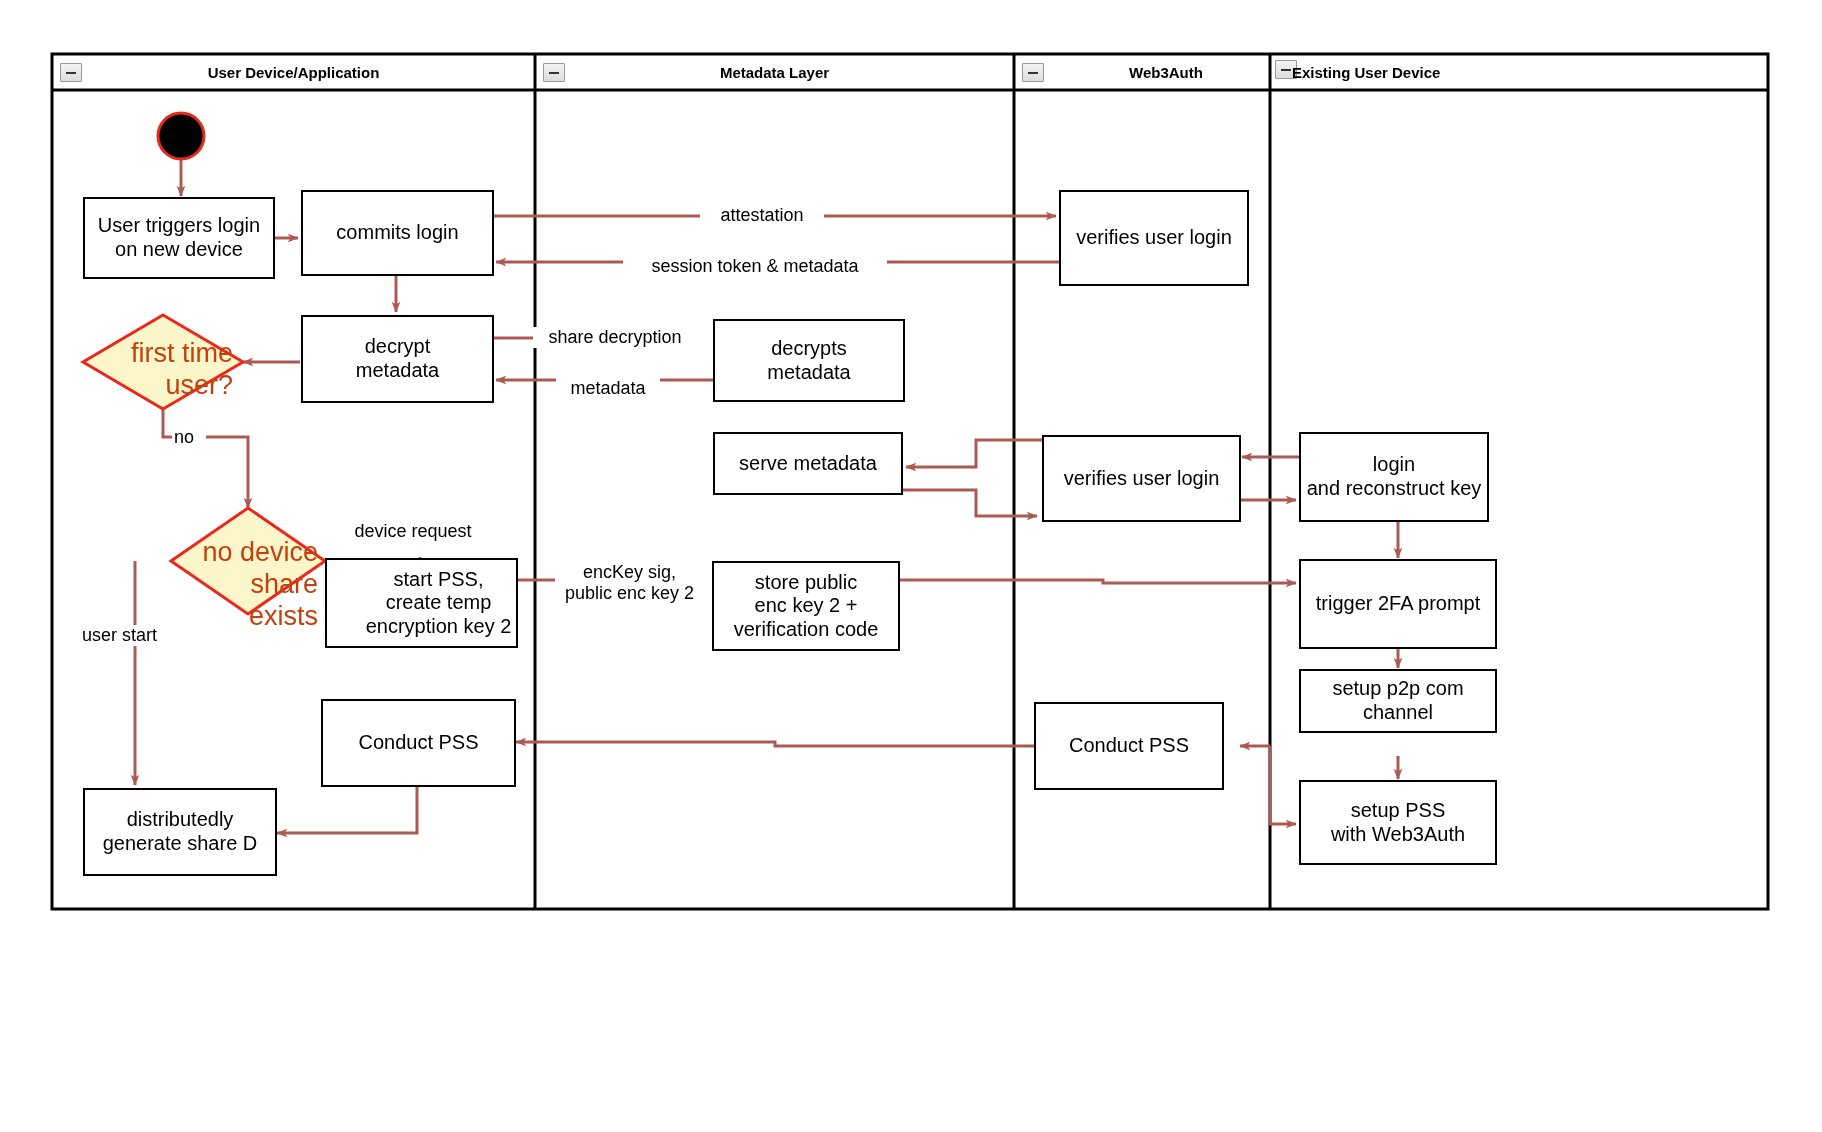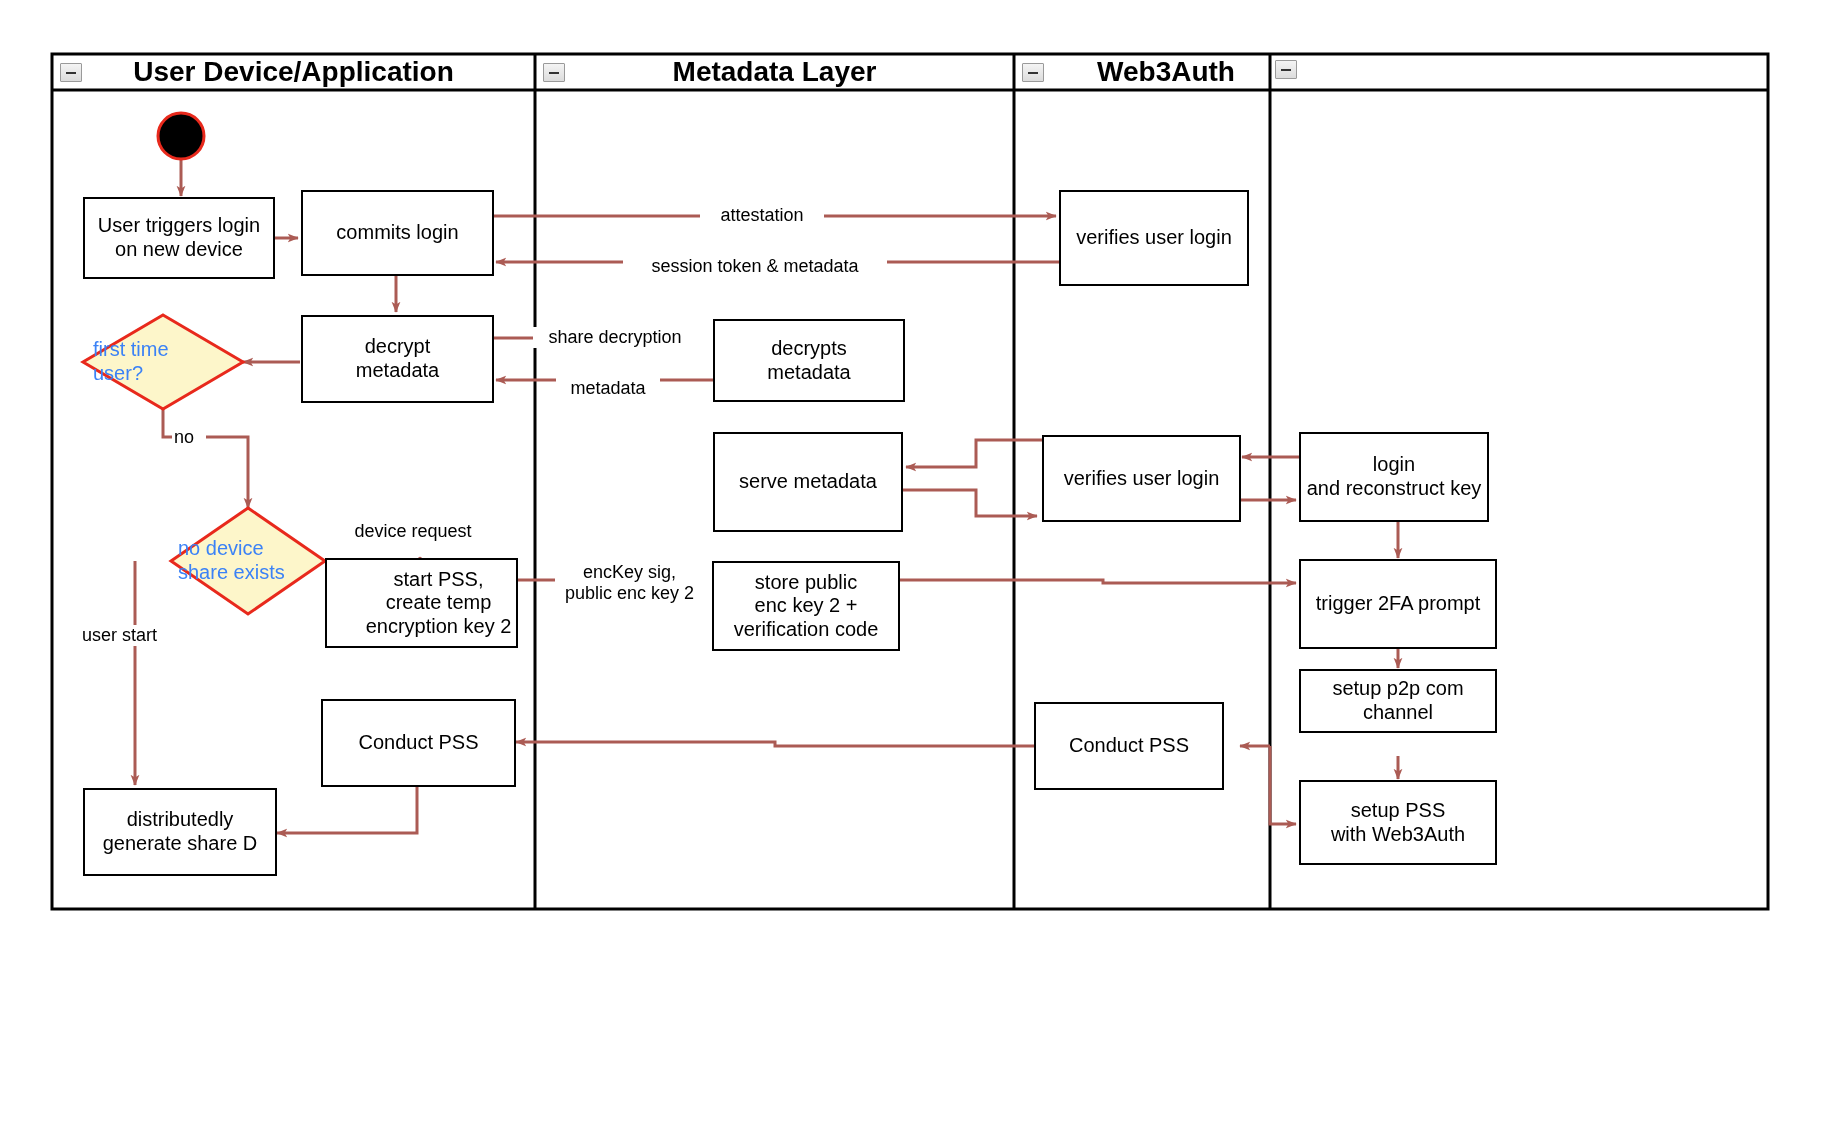--- a/index.html
+++ b/index.html
@@ -1,21 +1,21 @@
 <!DOCTYPE html>
 <html><head>
 <meta charset="utf-8">
 <style>
   html,body{margin:0;padding:0;background:#ffffff;}
   body{font-family:"Liberation Sans", sans-serif;}
   #stage{position:relative;width:1822px;height:1132px;background:#ffffff;overflow:hidden;}
   #canvas{position:absolute;left:0;top:0;width:1822px;height:1132px;}
   .lane-title{
     position:absolute;display:flex;align-items:center;justify-content:center;
-    font-weight:bold;font-size:28px;color:#000;text-align:center;
+    font-weight:bold;font-size:15px;color:#000;text-align:center;
     pointer-events:none;
   }
   .collapse-icon{
     position:absolute;width:20px;height:17px;
     background:linear-gradient(180deg,#f4f4f4 0%,#dcdcdc 100%);
     border:1px solid #9a9a9a;border-radius:1px;
     display:flex;align-items:center;justify-content:center;
   }
   .collapse-icon i{display:block;width:10px;height:2px;background:#333;}
   .node{
@@ -23,21 +23,21 @@
     display:flex;align-items:center;justify-content:center;text-align:center;
     font-size:20px;line-height:1.18;color:#000;
     white-space:pre-line;
   }
   .node.rect{background:#ffffff;border:2px solid #000000;}
   .edge-label{
     position:absolute;font-size:18px;color:#000;text-align:center;
     background:#ffffff;line-height:1.15;white-space:pre-line;padding:0 2px;
   }
   .diamond-label{
-    position:absolute;font-size:20px;color:#3b82f6;text-align:left;
+    position:absolute;font-size:27px;color:#c2410c;text-align:right;
     line-height:1.18;white-space:pre-line;pointer-events:none;
   }
 </style>
 </head>
 <body>
 
 <div id="stage">
 
   <svg id="canvas" viewBox="0 0 1822 1132" xmlns="http://www.w3.org/2000/svg">
     <defs>
@@ -129,20 +129,21 @@
   <div class="lane-title" style="left:535px;top:54px;width:479px;height:36px;">Metadata Layer</div>
 
   <div class="collapse-icon" style="left:1022px;top:63px;">
       <i></i>
     </div>
   <div class="lane-title" style="left:1014px;top:54px;width:256px;height:36px;padding-left:24px;">Web3Auth</div>
 
   <div class="collapse-icon" style="left:1275px;top:60px;">
       <i></i>
     </div>
+  <div class="lane-title" style="left:1292px;top:54px;width:476px;height:36px;justify-content:flex-start;">Existing User Device</div>
 
   <div class="node rect" style="left:83px;top:197px;width:192px;height:82px;">User triggers login
 on new device</div>
 
   <div class="node rect" style="left:301px;top:190px;width:193px;height:86px;">commits login</div>
 
   <div class="node rect" style="left:301px;top:315px;width:193px;height:88px;">decrypt
 metadata</div>
 
   <div class="diamond-label" style="left:93px;top:338px;width:140px;">first time
@@ -156,21 +157,21 @@
 encryption key 2</div>
 
   <div class="node rect" style="left:321px;top:699px;width:195px;height:88px;">Conduct PSS</div>
 
   <div class="node rect" style="left:83px;top:788px;width:194px;height:88px;">distributedly
 generate share D</div>
 
   <div class="node rect" style="left:713px;top:319px;width:192px;height:83px;">decrypts
 metadata</div>
 
-  <div class="node rect" style="left:713px;top:432px;width:190px;height:100px;">serve metadata</div>
+  <div class="node rect" style="left:713px;top:432px;width:190px;height:63px;">serve metadata</div>
 
   <div class="node rect" style="left:712px;top:561px;width:188px;height:90px;">store public
 enc key 2 +
 verification code</div>
 
   <div class="node rect" style="left:1059px;top:190px;width:190px;height:96px;">verifies user login</div>
 
   <div class="node rect" style="left:1042px;top:435px;width:199px;height:87px;">verifies user login</div>
 
   <div class="node rect" style="left:1034px;top:702px;width:190px;height:88px;">Conduct PSS</div>

